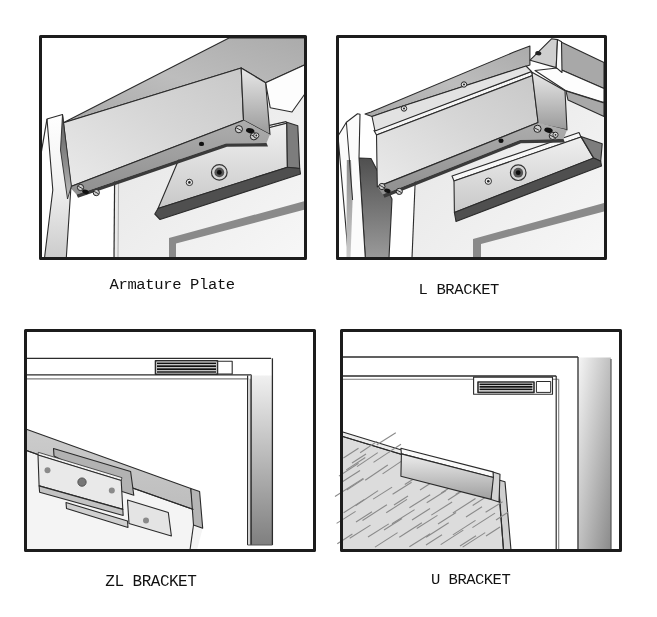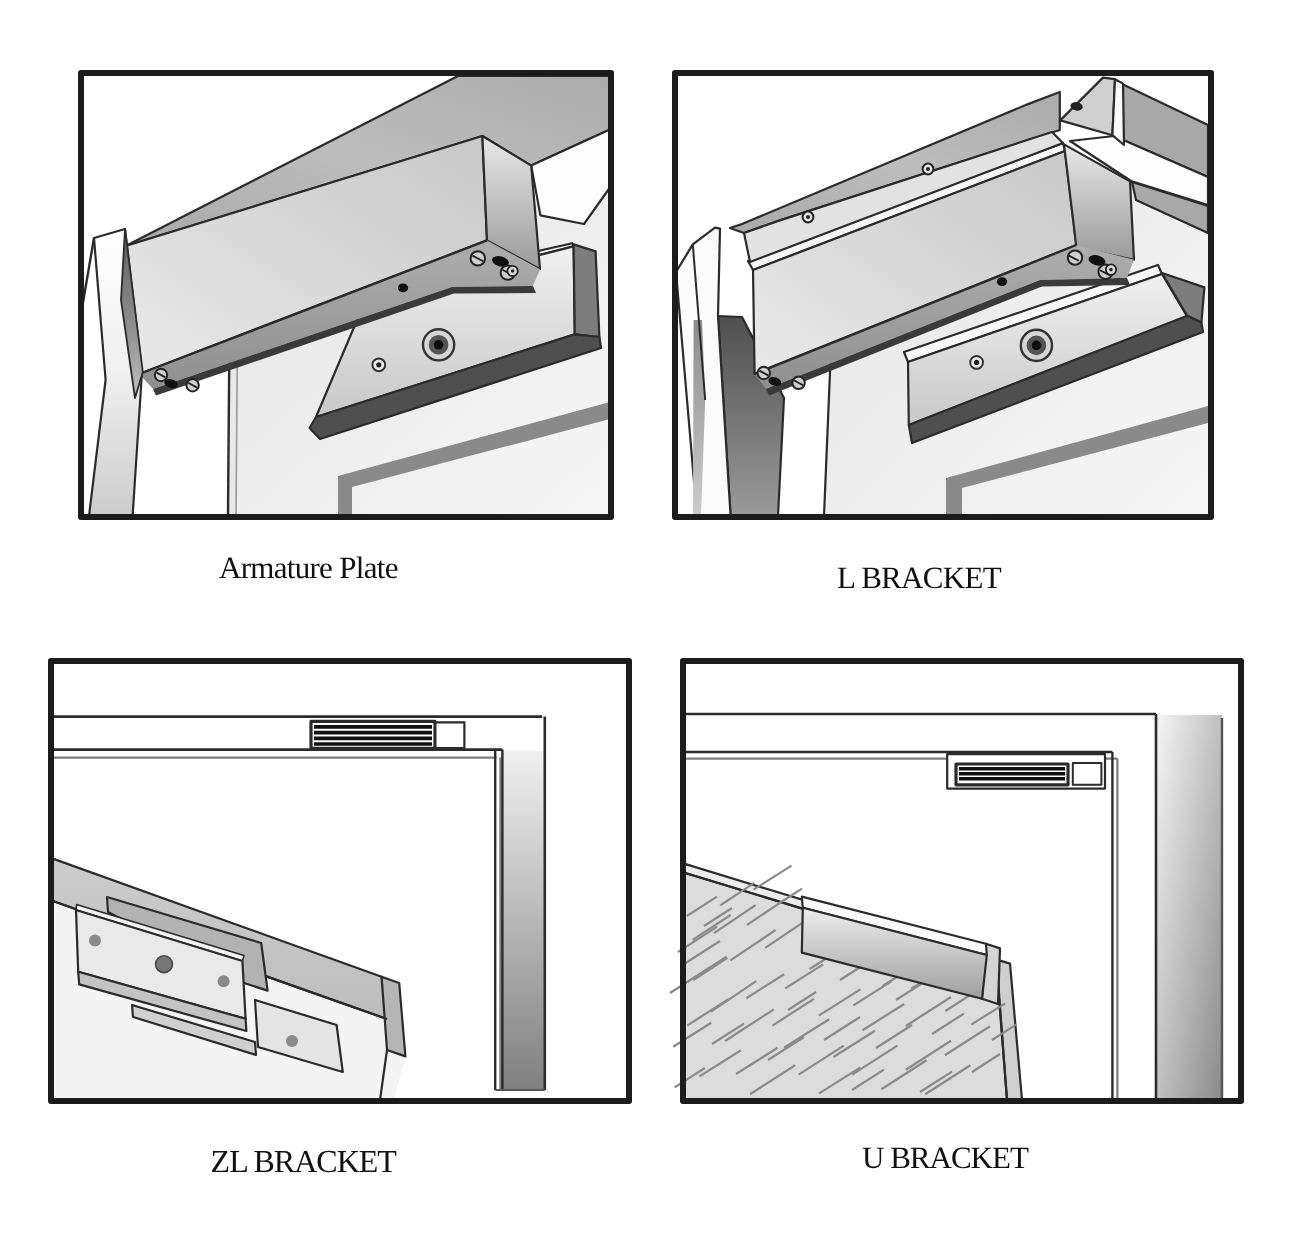--- a/index.html
+++ b/index.html
@@ -1,17 +1,17 @@
 <!DOCTYPE html>
 <html><head>
 <meta charset="utf-8">
 <style>
   html,body{margin:0;padding:0;background:#ffffff;}
   #wrap{position:relative;width:657px;height:613px;background:#ffffff;overflow:hidden;
-        font-family:Liberation Serif, serif;}
+        font-family:Liberation Mono, monospace;}
   svg{position:absolute;left:0;top:0;}
 </style>
 </head>
 <body>
 <div id="wrap">
 <svg width="657" height="617" viewBox="0 0 657 617">
 <defs>
   <linearGradient id="gJamb1" x1="0" y1="0" x2="0" y2="1">
     <stop offset="0" stop-color="#ffffff"></stop>
           <stop offset="0.5" stop-color="#f0f0f0"></stop>

